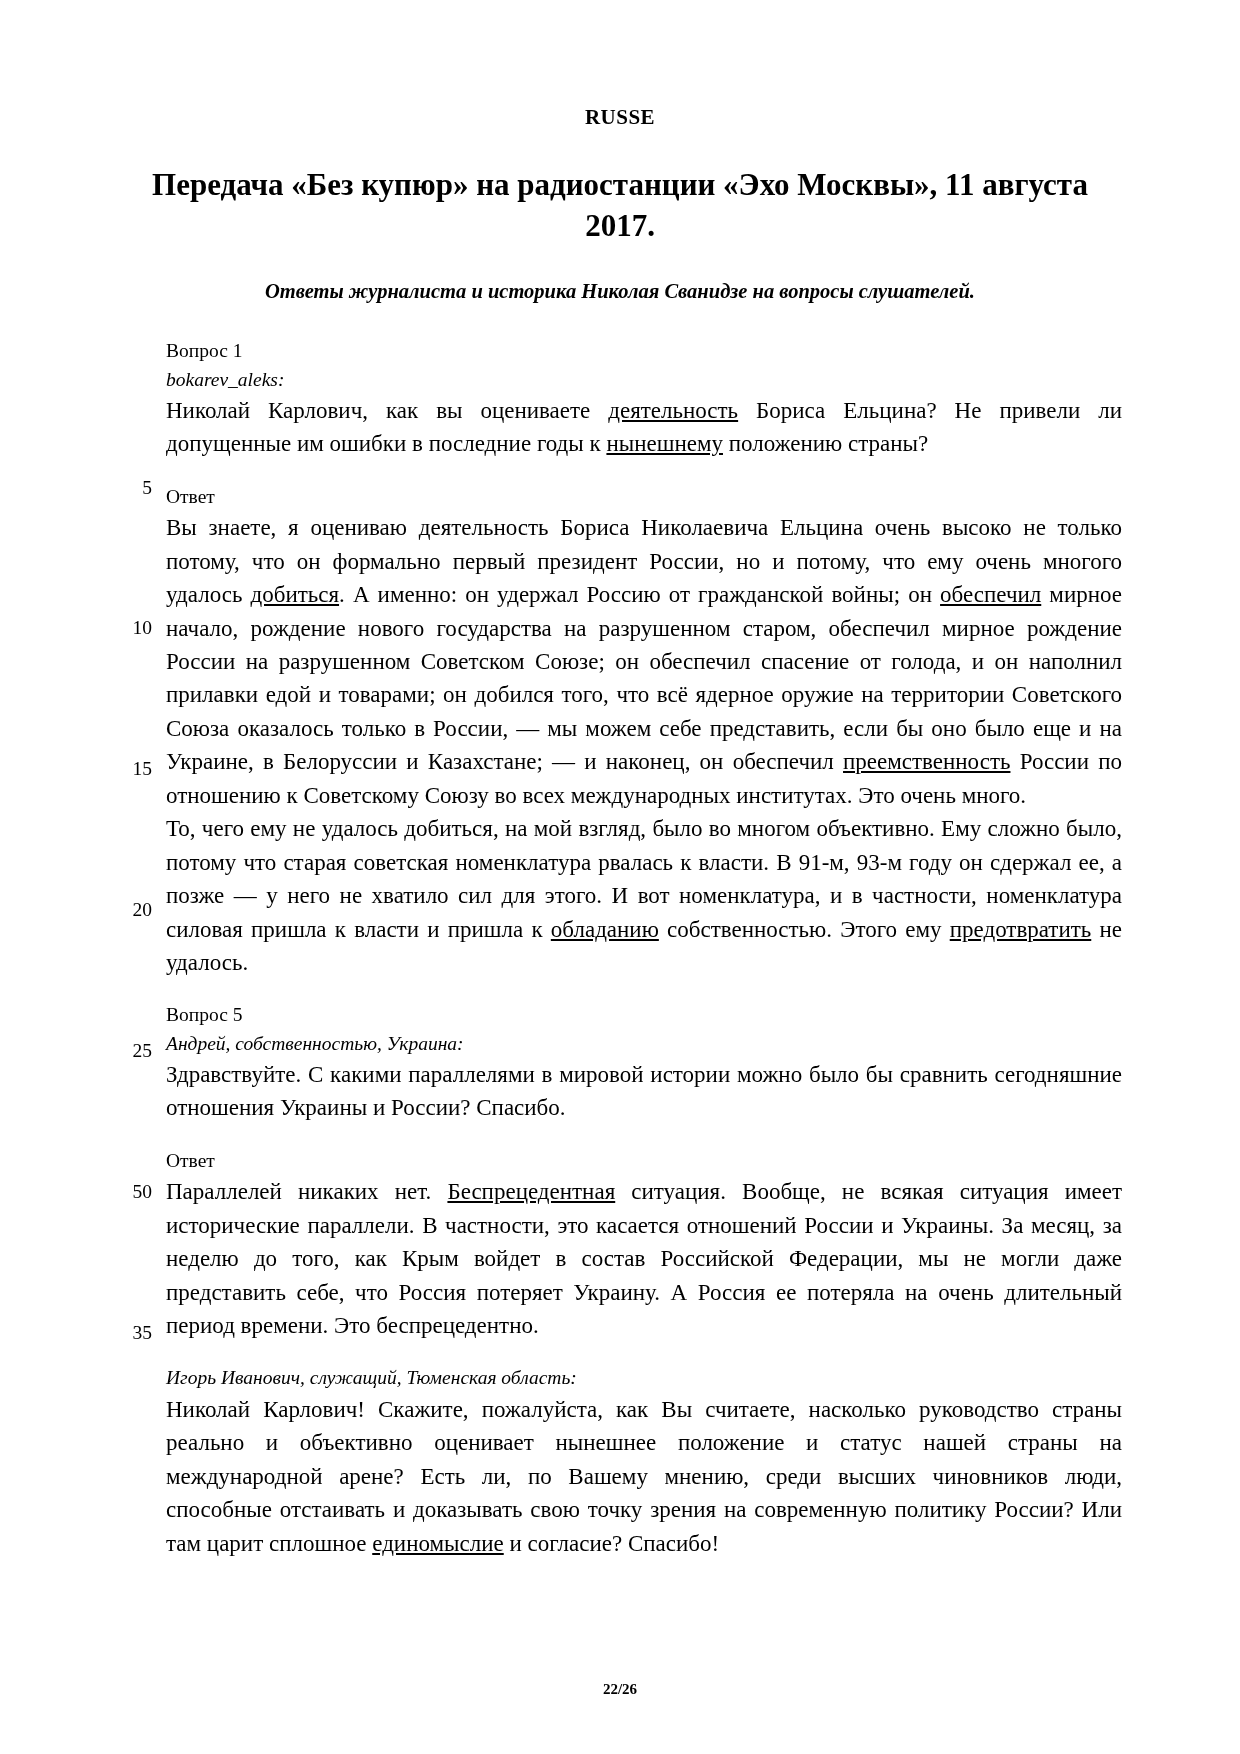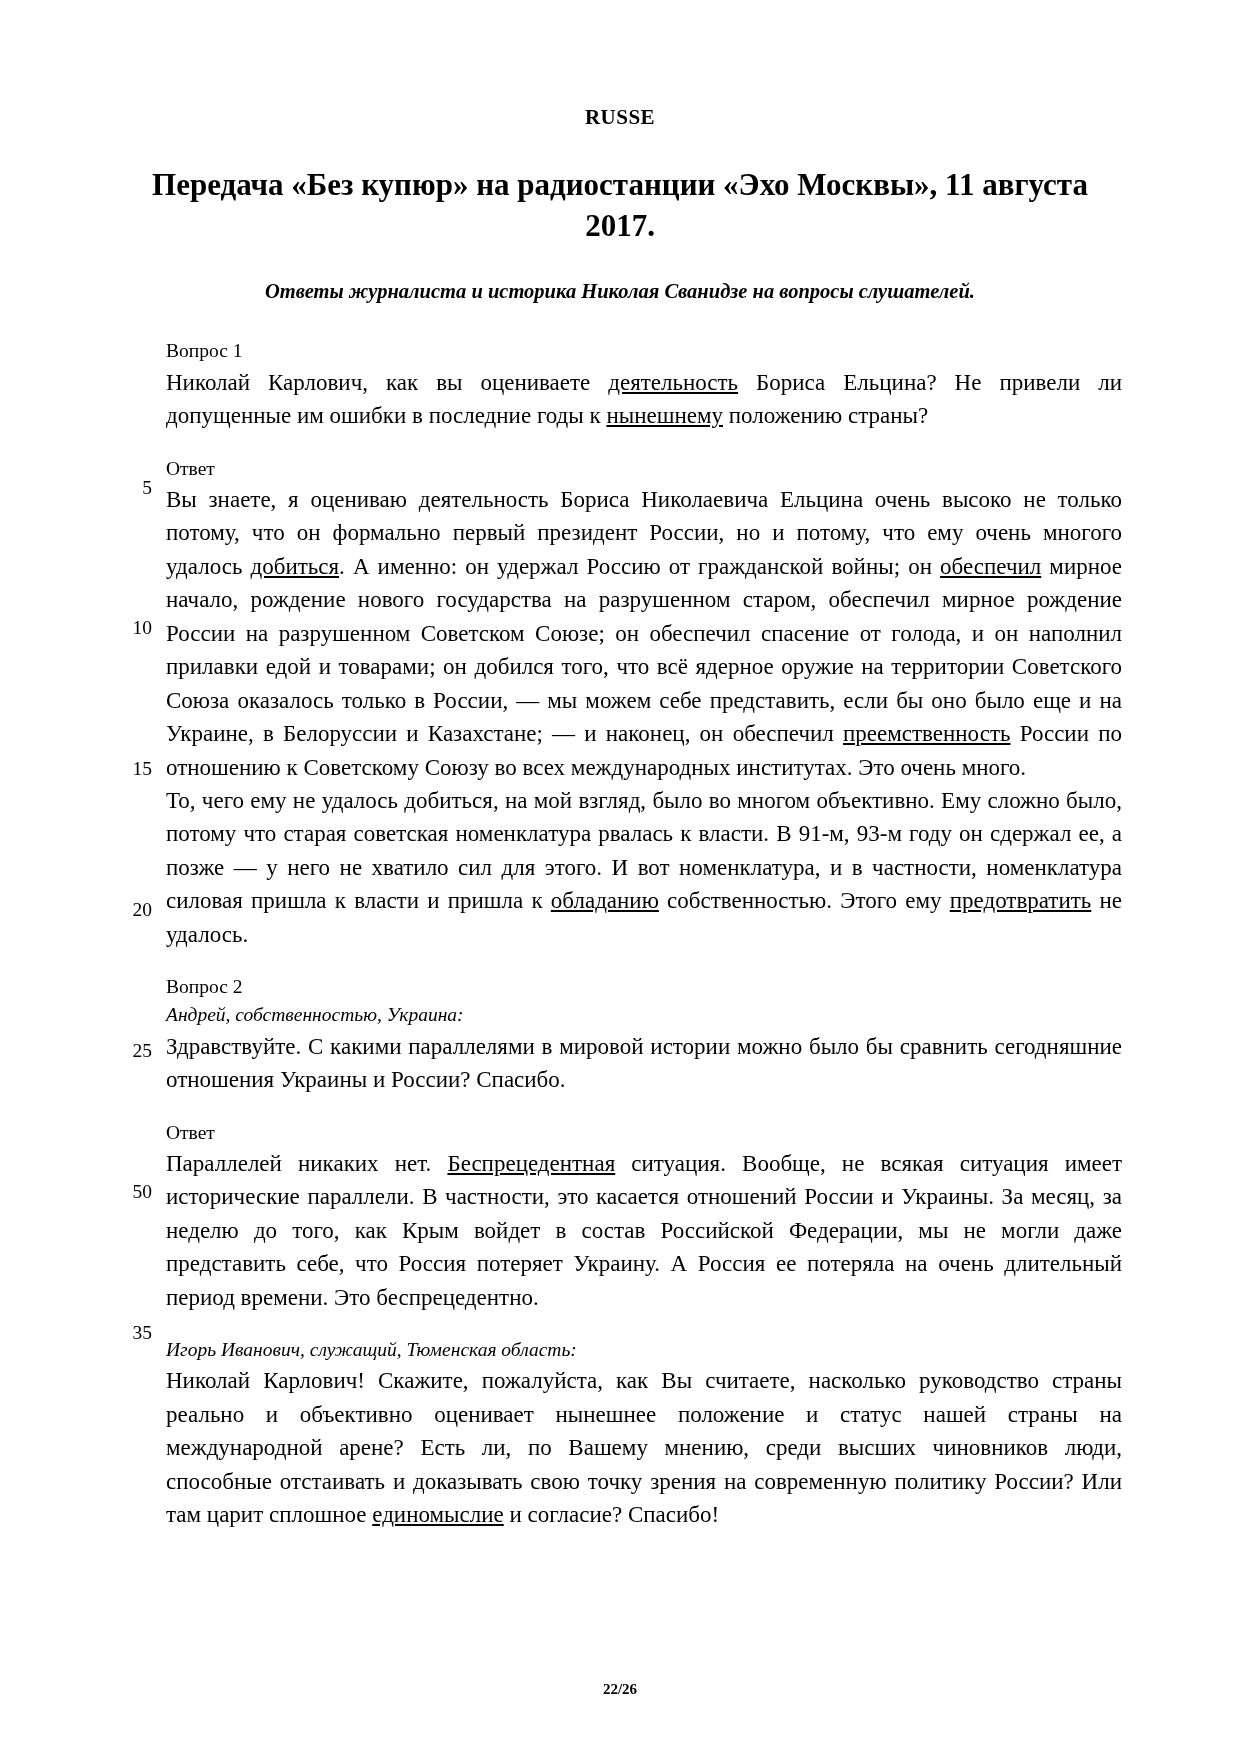--- a/index.html
+++ b/index.html
@@ -108,31 +108,32 @@
 
     <div class="linenum" style="top:137px;">5</div>
     <div class="linenum" style="top:277px;">10</div>
     <div class="linenum" style="top:418px;">15</div>
     <div class="linenum" style="top:559px;">20</div>
     <div class="linenum" style="top:700px;">25</div>
     <div class="linenum" style="top:841px;">50</div>
     <div class="linenum" style="top:982px;">35</div>
 
     <p class="q-head">Вопрос 1</p>
+    <p class="q-asker">bokarev_aleks:</p>
     <p class="para"><span>Николай Карлович, как вы оцениваете </span><u>деятельность</u><span> Бориса Ельцина? Не привели ли допущенные им ошибки в последние годы к </span><u>нынешнему</u><span> положению страны?</span></p>
 
     <div class="gap"></div>
 
     <p class="q-head">Ответ</p>
     <p class="para"><span>Вы знаете, я оцениваю деятельность Бориса Николаевича Ельцина очень высоко не только потому, что он формально первый президент России, но и потому, что ему очень многого удалось </span><u>добиться</u><span>. А именно: он удержал Россию от гражданской войны; он </span><u>обеспечил</u><span> мирное начало, рождение нового государства на разрушенном старом, обеспечил мирное рождение России на разрушенном Советском Союзе; он обеспечил спасение от голода, и он наполнил прилавки едой и товарами; он добился того, что всё ядерное оружие на территории Советского Союза оказалось только в России, — мы можем себе представить, если бы оно было еще и на Украине, в Белоруссии и Казахстане; — и наконец, он обеспечил </span><u>преемственность</u><span> России по отношению к Советскому Союзу во всех международных институтах. Это очень много.</span></p>
     <p class="para"><span>То, чего ему не удалось добиться, на мой взгляд, было во многом объективно. Ему сложно было, потому что старая советская номенклатура рвалась к власти. В 91-м, 93-м году он сдержал ее, а позже — у него не хватило сил для этого. И вот номенклатура, и в частности, номенклатура силовая пришла к власти и пришла к </span><u>обладанию</u><span> собственностью. Этого ему </span><u>предотвратить</u><span> не удалось.</span></p>
 
     <div class="gap"></div>
 
-    <p class="q-head">Вопрос 2</p>
+    <p class="q-head">Вопрос 5</p>
     <p class="q-asker">Андрей, собственностью, Украина:</p>
     <p class="para">Здравствуйте. С какими параллелями в мировой истории можно было бы сравнить сегодняшние отношения Украины и России? Спасибо.</p>
 
     <div class="gap"></div>
 
     <p class="q-head">Ответ</p>
     <p class="para"><span>Параллелей никаких нет. </span><u>Беспрецедентная</u><span> ситуация. Вообще, не всякая ситуация имеет исторические параллели. В частности, это касается отношений России и Украины. За месяц, за неделю до того, как Крым войдет в состав Российской Федерации, мы не могли даже представить себе, что Россия потеряет Украину. А Россия ее потеряла на очень длительный период времени. Это беспрецедентно.</span></p>
 
     <div class="gap"></div>
 

